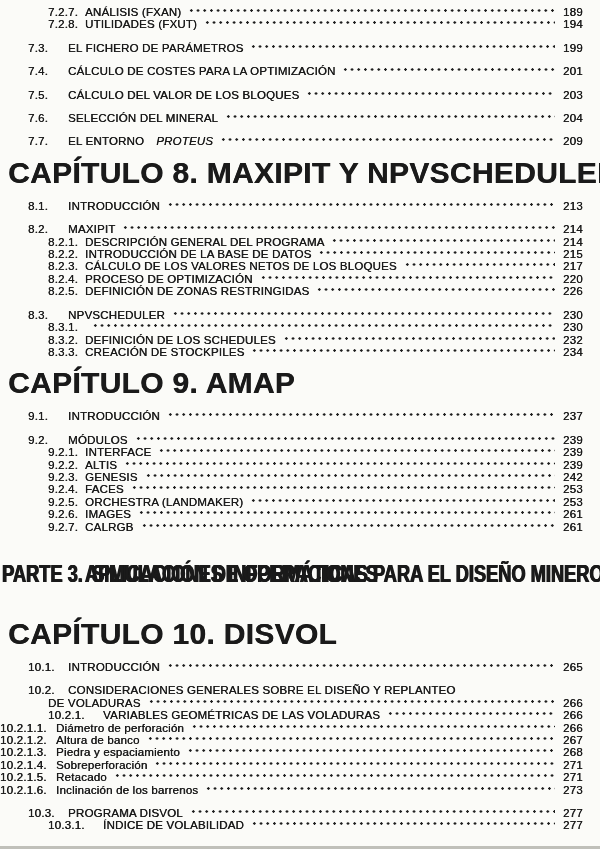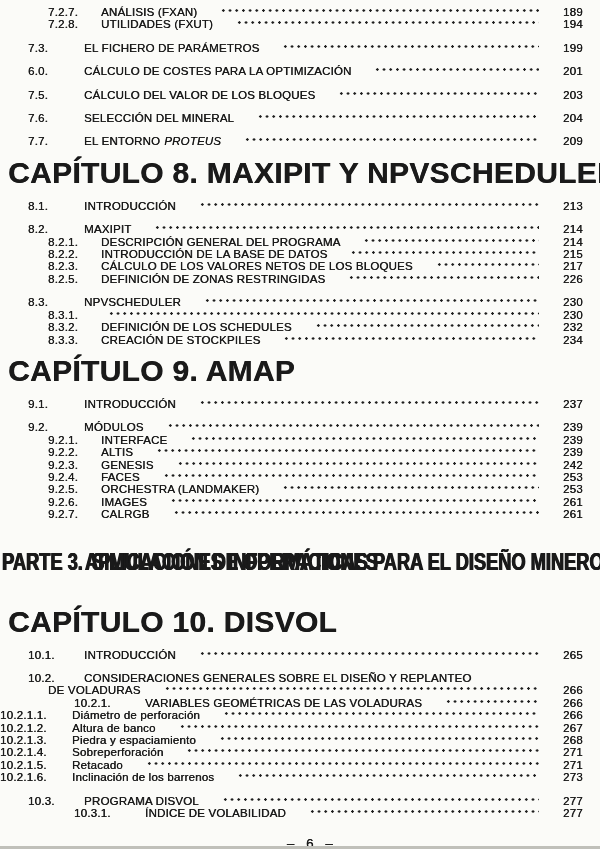--- a/index.html
+++ b/index.html
@@ -15,30 +15,29 @@
   }
   .content{padding:6px 15px 0 0;}
 
   
   .row{
     display:flex;align-items:baseline;
     font-size:11.5px;line-height:12.4px;
     letter-spacing:0.2px;
     text-shadow:0.35px 0 0 currentColor;
     white-space:nowrap;
-    gap:16px;
   }
   .row .num{flex:none;}
   .row.l1{padding-left:28px;}  .row.l1 .num{width:40px;}
   .row.l1c{padding-left:48px;}
   .row.l2{padding-left:48px;}  .row.l2 .num{width:37px;}
-  .row.l2.tab .num{width:55px;margin-left:26px;}
+  .row.l2.tab .num{width:55px;}
   .row.l3{}  .row.l3 .num{width:56px;}
   .title{flex:none;}
-  .title .ital{font-style:italic;margin-left:4px;}
+  .title .ital{font-style:italic;margin-left:12px;}
   .title .ital:empty{display:none;}
   .leader{
     flex:1 1 auto;min-width:10px;height:9px;
     margin:0 8px 0 6px;
     background-image:radial-gradient(circle,#1d1d1d 1.05px,rgba(0,0,0,0) 1.45px);
     background-size:6.7px 9px;
     background-repeat:repeat-x;
     background-position:1px calc(100% - 1px);
   }
   .row.nopage .leader{background-image:none;}
@@ -108,21 +107,21 @@
       <div class="group">
         <div class="row l1">
           <span class="num">7.3.</span>
           <span class="title"><span>EL FICHERO DE PARÁMETROS</span></span>
           <span class="leader"></span>
           <span class="pg">199</span>
         </div>
       </div>
       <div class="group">
         <div class="row l1">
-          <span class="num">6.0.</span>
+          <span class="num">7.4.</span>
           <span class="title"><span>CÁLCULO DE COSTES PARA LA OPTIMIZACIÓN</span></span>
           <span class="leader"></span>
           <span class="pg">201</span>
         </div>
       </div>
       <div class="group">
         <div class="row l1">
           <span class="num">7.5.</span>
           <span class="title"><span>CÁLCULO DEL VALOR DE LOS BLOQUES</span></span>
           <span class="leader"></span>
@@ -171,20 +170,26 @@
           <span class="num">8.2.2.</span>
           <span class="title"><span>INTRODUCCIÓN DE LA BASE DE DATOS</span></span>
           <span class="leader"></span>
           <span class="pg">215</span>
         </div>
         <div class="row l2">
           <span class="num">8.2.3.</span>
           <span class="title"><span>CÁLCULO DE LOS VALORES NETOS DE LOS BLOQUES</span></span>
           <span class="leader"></span>
           <span class="pg">217</span>
+        </div>
+        <div class="row l2">
+          <span class="num">8.2.4.</span>
+          <span class="title"><span>PROCESO DE OPTIMIZACIÓN</span></span>
+          <span class="leader"></span>
+          <span class="pg">220</span>
         </div>
         <div class="row l2">
           <span class="num">8.2.5.</span>
           <span class="title"><span>DEFINICIÓN DE ZONAS RESTRINGIDAS</span></span>
           <span class="leader"></span>
           <span class="pg">226</span>
         </div>
       </div>
       <div class="group">
         <div class="row l1">

